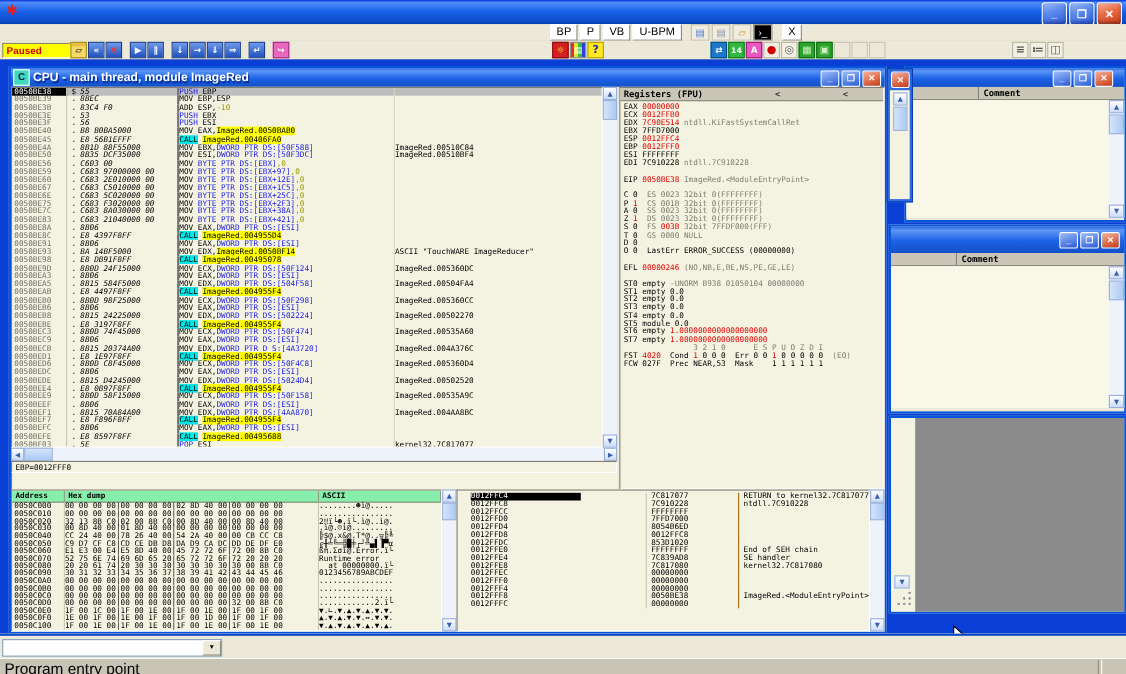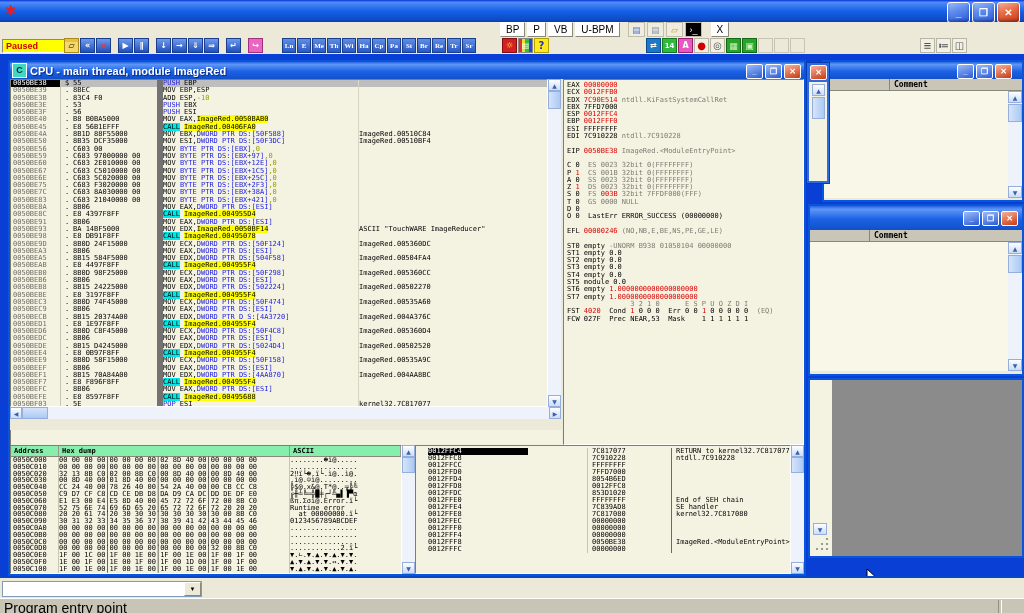--- a/index.html
+++ b/index.html
@@ -61,21 +61,21 @@
   .cpu-win{position:absolute;left:8px;top:6px;width:798px;height:516px;border:2px solid #0855DD;background:#ECE9D8;box-sizing:border-box;z-index:1;}
   .cpu-body{position:relative;width:794px;height:495px;background:#ECE9D8;font-family:"DejaVu Sans Mono",monospace;}
   .pane{position:absolute;background:#F4F3E2;border:1px solid;border-color:#807E6E #FFFFFF #FFFFFF #807E6E;box-sizing:border-box;overflow:hidden;}
   
   .disasm{left:0;top:0;width:538px;height:328px;}
   .arow{display:flex;height:7.3px;line-height:7.4px;font-size:7px;white-space:pre;}
   .arow.sel{background:#BEBEBE;}
   .aa{width:50px;color:#6E6E66;border-right:1px solid #C8C5B0;padding-left:2px;box-sizing:border-box;}
   .arow.sel .aa{background:#000;color:#fff;}
   .af{width:12px;text-align:center;color:#000;}
-  .ab{width:90px;color:#000;border-right:6px solid #737373;box-sizing:border-box;}
+  .ab{width:90px;color:#000;border-right:2px solid #737373;box-sizing:border-box;font-style:italic;}
   .ai{width:196px;color:#000;border-right:1px solid #D8D5C0;box-sizing:border-box;}
   .ac{flex:1;color:#000;}
   .mn-stack{color:#1A1AE6;}
   .mn-call{background:#00E8E8;color:#000;}
   .op-mod{background:#FFFF00;color:#000;}
   .op-mem{color:#1A1AE6;}
   .op-imm{color:#9A9A00;}
   
   .vsb,.hsb{position:absolute;background:#EDF2FB;}
   .sbtn{position:absolute;background:linear-gradient(#FDFEFF,#CCDCF8);border:1px solid #96AEDC;color:#3A62A8;
@@ -203,35 +203,20 @@
         <div class="tbtn green2">▣</div>
         <div class="tbtn flat"></div>
         <div class="tbtn flat"></div>
         <div class="tbtn flat"></div>
       </div>
       <div class="tgroup" style="left: 920px;">
         <div class="tbtn white">≡</div>
         <div class="tbtn white">≔</div>
         <div class="tbtn white">◫</div>
       </div>
-    </div>
-  <div class="letters" id="letters">
-      <div class="lbtn">Ln</div>
-      <div class="lbtn">E</div>
-      <div class="lbtn">Me</div>
-      <div class="lbtn">Th</div>
-      <div class="lbtn">Wi</div>
-      <div class="lbtn">Ha</div>
-      <div class="lbtn">Cp</div>
-      <div class="lbtn">Pa</div>
-      <div class="lbtn">St</div>
-      <div class="lbtn">Br</div>
-      <div class="lbtn">Re</div>
-      <div class="lbtn">Tr</div>
-      <div class="lbtn">Sr</div>
     </div>
 </div>
 
 <div class="mdi">
 
   <div class="cpu-win">
     <div class="child-tb">
       <div class="cicon">C</div>
       <div class="wtitle">CPU - main thread, module ImageRed</div>
       <div class="wbtns">
@@ -289,20 +274,24 @@
           <div class="arow"><span class="aa">0050BF03</span><span class="af">.</span><span class="ab">5E</span><span class="ai"><span class="mn-stack">POP</span> ESI</span><span class="ac">kernel32.7C817077</span></div>
         </div>
 
       <div class="vsb" style="left:538px;top:0;width:13px;height:328px;">
         <div class="sbtn" style="left:0;top:0;width:13px;height:12px;">▲</div>
         <div class="sthumb" style="left:0;top:12px;width:13px;height:18px;"></div>
         <div class="sbtn" style="left:0;top:316px;width:13px;height:12px;">▼</div>
       </div>
 
       <div class="pane regs">
+        <div class="phead">
+          <span>Registers (FPU)</span>
+          <span class="nav">&lt;  &lt;</span>
+        </div>
         <div class="rbody" id="regs">
             <div class="rline"><span class="seg-k">EAX </span><span class="seg-r">00000000</span></div>
             <div class="rline"><span class="seg-k">ECX </span><span class="seg-r">0012FFB0</span></div>
             <div class="rline"><span class="seg-k">EDX </span><span class="seg-r">7C90E514</span><span class="seg-g"> ntdll.KiFastSystemCallRet</span></div>
             <div class="rline"><span class="seg-k">EBX 7FFD7000</span></div>
             <div class="rline"><span class="seg-k">ESP </span><span class="seg-r">0012FFC4</span></div>
             <div class="rline"><span class="seg-k">EBP </span><span class="seg-r">0012FFF0</span></div>
             <div class="rline"><span class="seg-k">ESI FFFFFFFF</span></div>
             <div class="rline"><span class="seg-k">EDI 7C910228</span><span class="seg-g"> ntdll.7C910228</span></div>
             <div class="rline">&nbsp;</div>
@@ -331,20 +320,21 @@
             <div class="rline"><span class="seg-k">FST </span><span class="seg-r">4020</span><span class="seg-k">  Cond </span><span class="seg-r">1</span><span class="seg-k"> 0 0 0  Err 0 0 </span><span class="seg-r">1</span><span class="seg-k"> 0 0 0 0 0  </span><span class="seg-g">(EQ)</span></div>
             <div class="rline"><span class="seg-k">FCW 027F  Prec NEAR,53  Mask    1 1 1 1 1 1</span></div>
           </div>
       </div>
 
       <div class="hsb" style="left:0;top:328px;width:551px;height:12px;">
         <div class="sbtn" style="left:0;top:0;width:12px;height:12px;">◀</div>
         <div class="sthumb h" style="left:12px;top:0;width:26px;height:12px;"></div>
         <div class="sbtn" style="left:539px;top:0;width:12px;height:12px;">▶</div>
       </div>
+      <div class="infoline">EBP=0012FFF0</div>
       <div class="infoblank"></div>
 
       <div class="pane dump">
         <div class="dhead">
           <span style="width:48px;">Address</span>
           <span style="width:231px;">Hex dump</span>
           <span style="flex:1;">ASCII</span>
         </div>
         <div id="dumprows">
             <div class="drow"><span class="da">0050C000</span><span class="dh">00 00 00 00|00 00 00 00|02 8D 40 00|00 00 00 00</span><span class="ds">........☻ì@.....</span></div>

